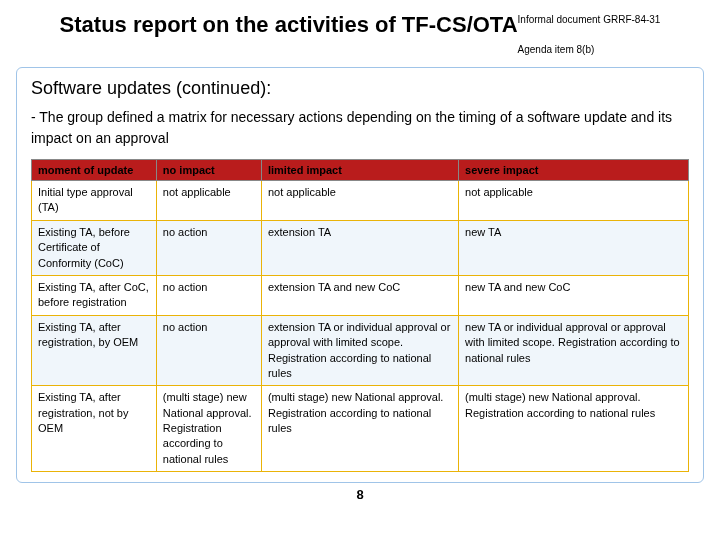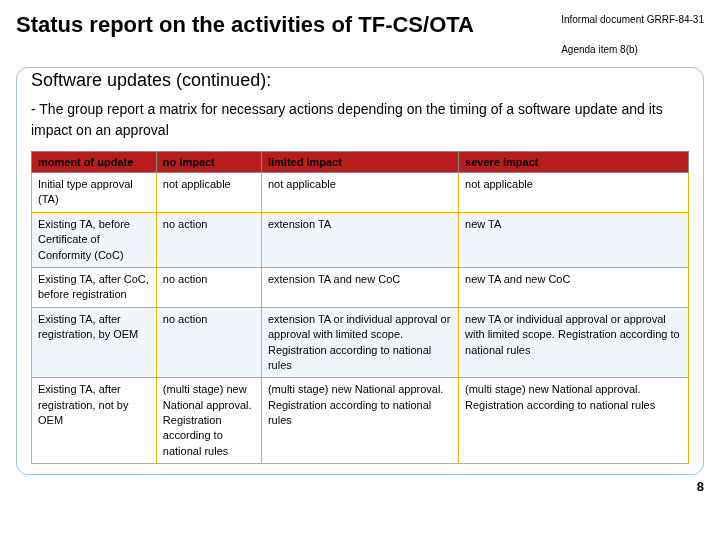--- a/index.html
+++ b/index.html
@@ -11,20 +11,21 @@
       font-size: 13px;
       overflow: hidden;
     }
 
     .page {
       width: 720px;
       height: 424px;
       display: flex;
       flex-direction: column;
       padding: 12px 16px 10px 16px;
+      align-items: center;
     }
 
     .header {
       display: flex;
       justify-content: space-between;
       align-items: flex-start;
       margin-bottom: 10px;
     }
 
     .header-title {
@@ -36,22 +37,22 @@
 
     .header-info {
       font-size: 10px;
       color: #000;
       text-align: left;
       line-height: 1.5;
     }
 
     .content-box {
       border: 1.5px solid #a0c4e8;
-      border-radius: 12px;
-      padding: 2px 14px 10px 14px;
+      border-radius: 6px;
+      padding: 10px 14px 10px 14px;
       flex: 1;
       display: flex;
       flex-direction: column;
     }
 
     .section-title {
       font-size: 18px;
       font-weight: normal;
       color: #000;
       margin-bottom: 8px;
@@ -118,21 +119,21 @@
     <div class="header-info">
       <span>Informal document GRRF-84-31</span><br>
       <br>
       <span>Agenda item 8(b)</span>
     </div>
   </div>
 
   <div class="content-box">
     <div class="section-title">Software updates (continued):</div>
     <div class="description">
-      <span>- The group report a </span><span class="bold">matrix</span><span> for necessary actions depending on the </span><span class="bold">timing</span><span> of a software update and its </span><span class="bold">impact</span><span> on an approval</span>
+      <span>- The group defined a </span><span class="bold">matrix</span><span> for necessary actions depending on the </span><span class="bold">timing</span><span> of a software update and its </span><span class="bold">impact</span><span> on an approval</span>
     </div>
 
     <table>
       <thead>
         <tr>
           <th class="col-moment">moment of update</th>
           <th class="col-no">no impact</th>
           <th class="col-limited">limited impact</th>
           <th class="col-severe">severe impact</th>
         </tr>

